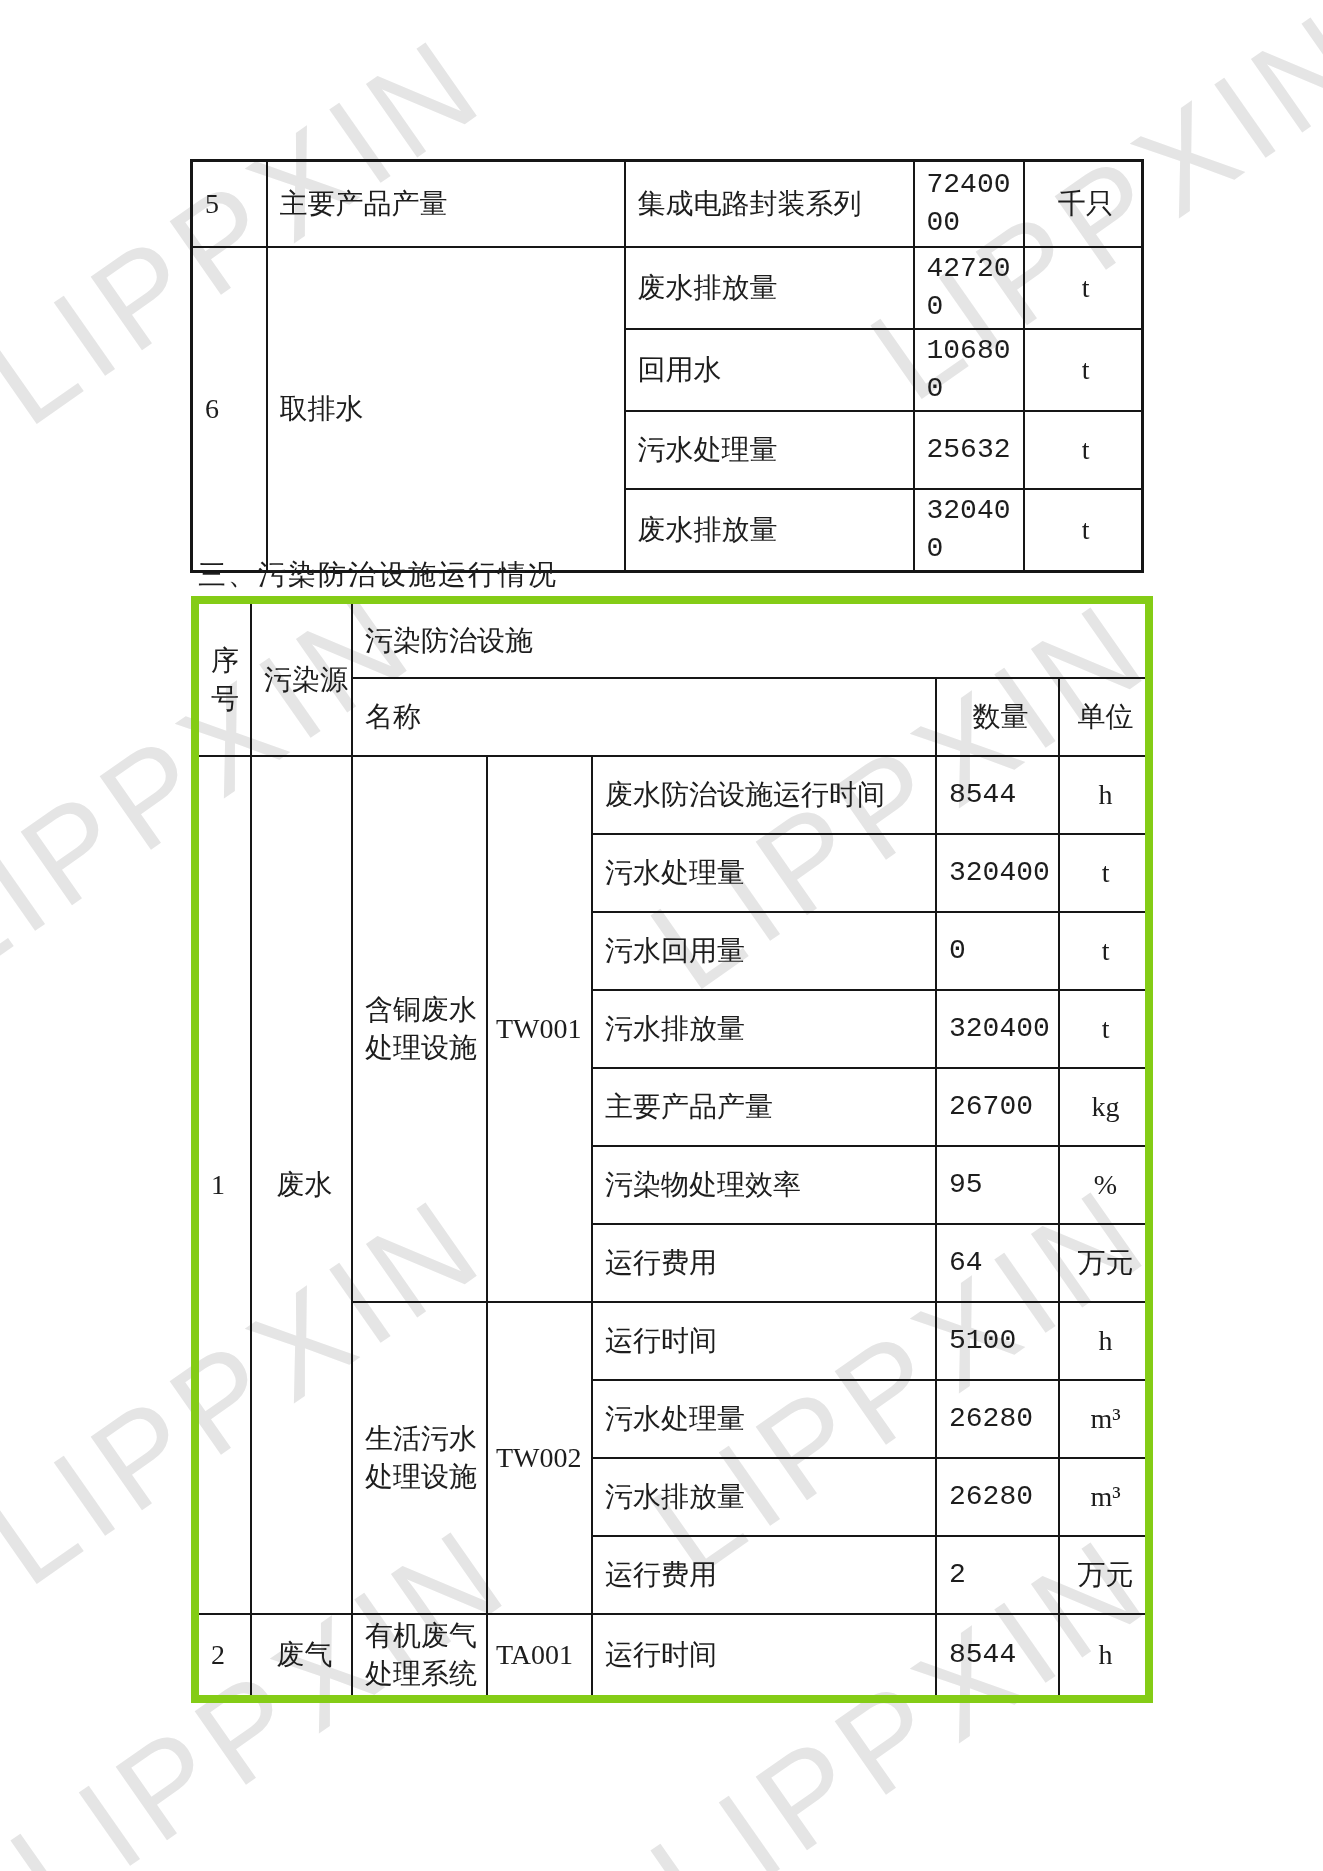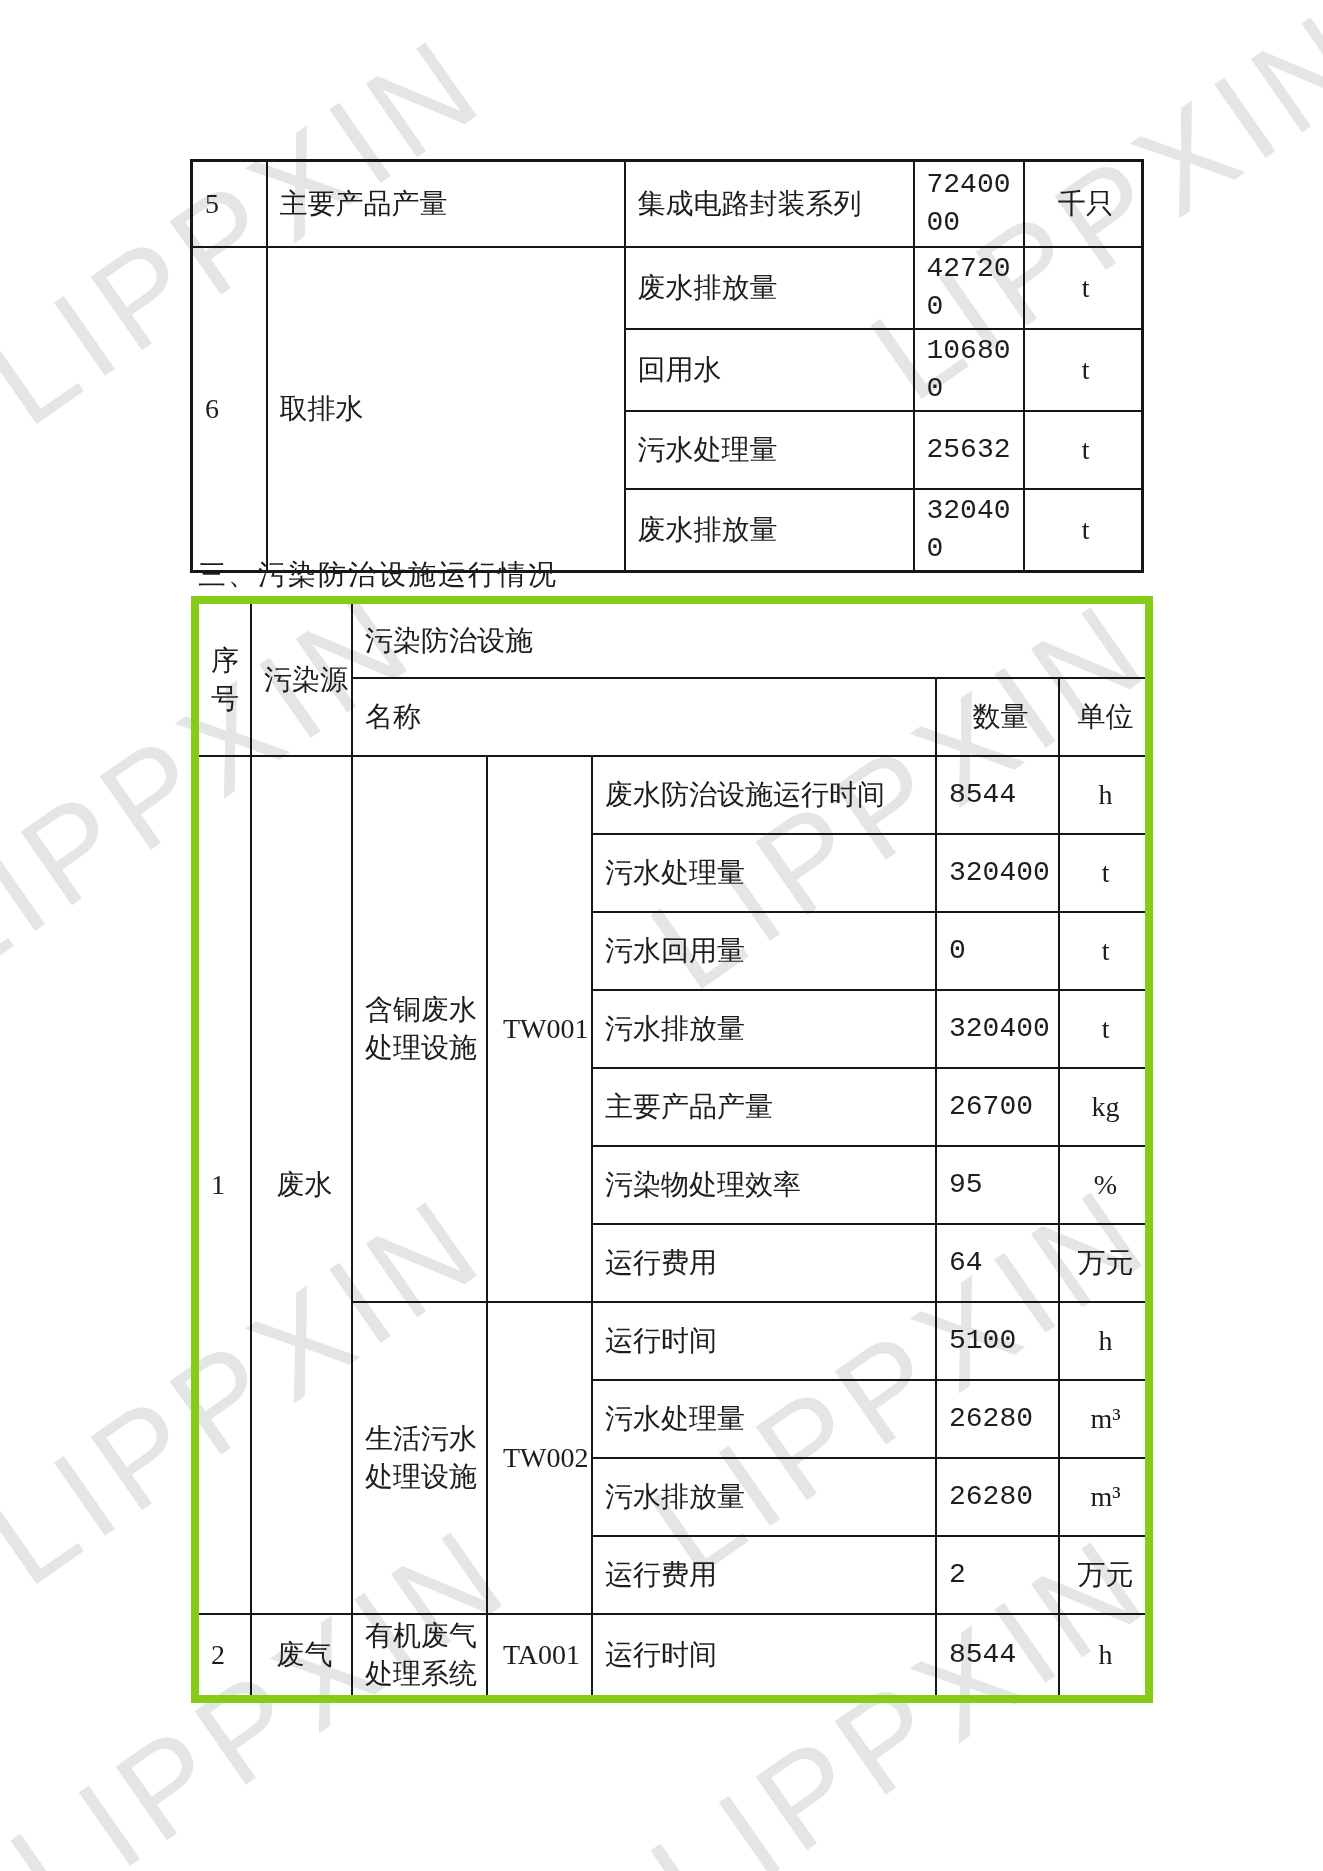--- a/index.html
+++ b/index.html
@@ -40,21 +40,21 @@
     color: #1d1d1d;
     padding: 2px 6px 2px 12px;
     vertical-align: middle;
     text-align: left;
     background: transparent;
   }
   .h86 { height: 86px; }
   .h77 { height: 77px; }
   .h78 { height: 78px; }
   .c-val { word-break: break-all; font-family: Liberation Mono, monospace; }
-  .c-code { padding-left: 15px; white-space: nowrap; margin-left: 28px; }
+  .c-code { padding-left: 8px; white-space: nowrap; margin-left: 28px; }
   .nw { white-space: nowrap; text-align: center; }
   .heading {
     position: absolute;
     left: 198px;
     top: 559px;
     font-size: 28px;
     line-height: 32px;
     letter-spacing: 2px;
     color: #1d1d1d;
     white-space: nowrap;

